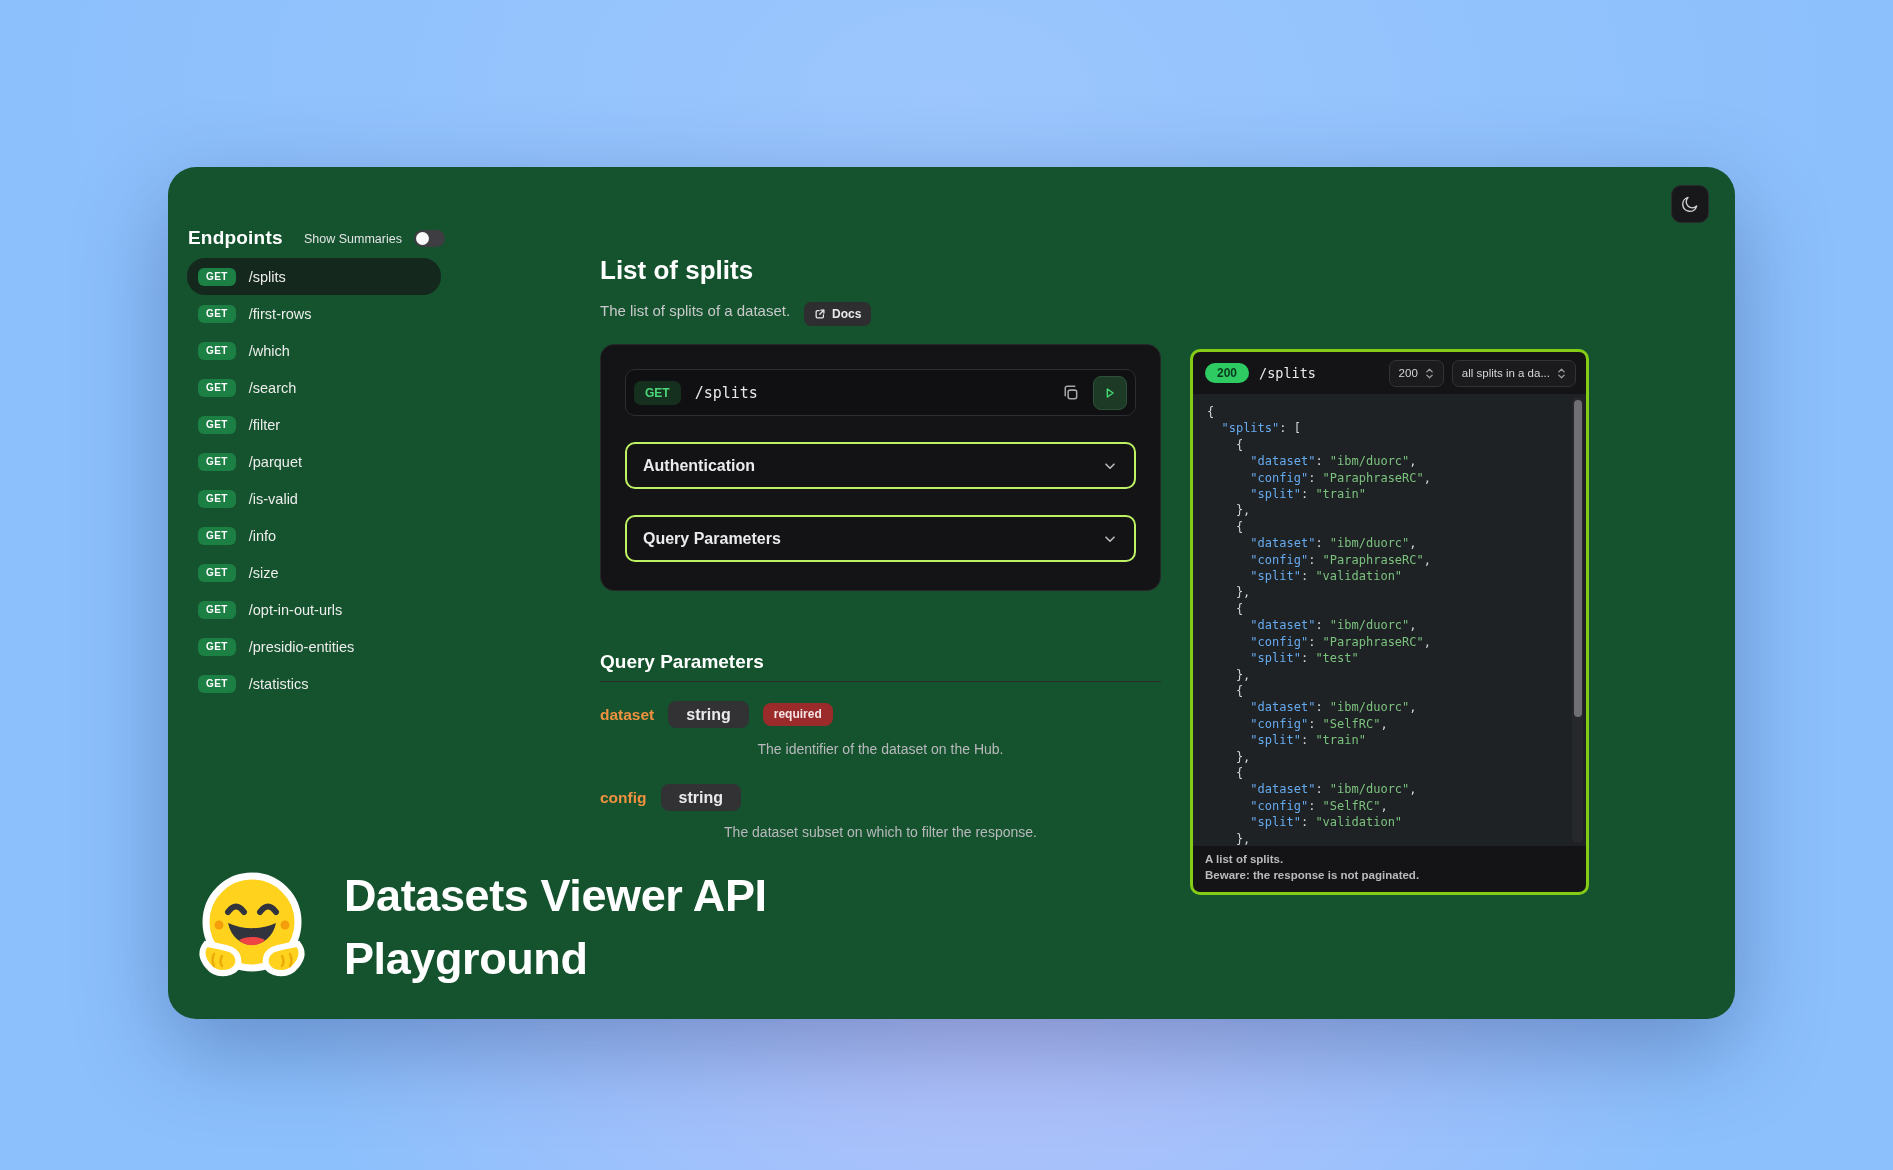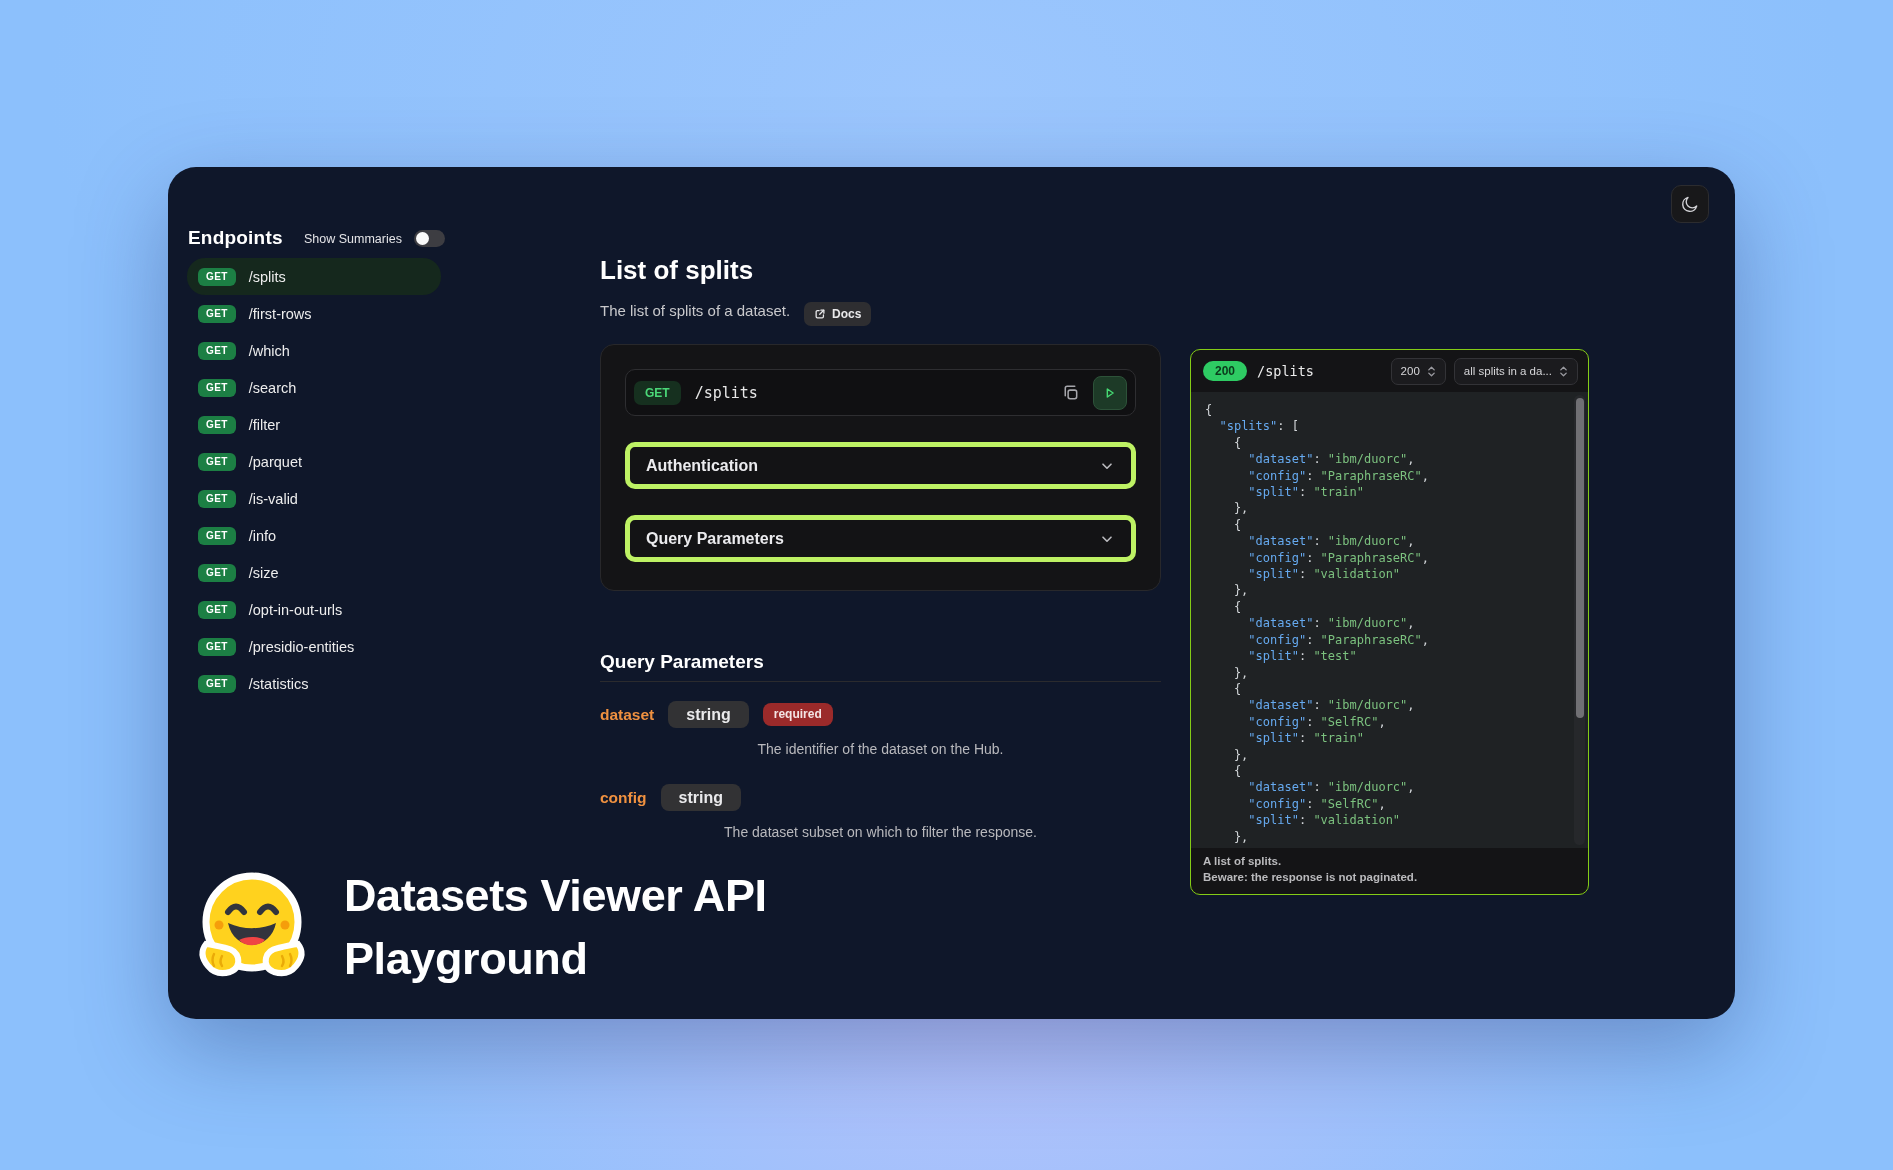--- a/index.html
+++ b/index.html
@@ -6,21 +6,21 @@
   html, body { width: 1893px; height: 1170px; overflow: hidden; }
   body {
     font-family: "Liberation Sans", sans-serif;
     background:
       radial-gradient(1100px 800px at 53% 82%, #bac2fb 0%, rgba(186,194,251,0) 65%),
       radial-gradient(1500px 900px at 50% 8%, #9cc6fd 0%, rgba(156,198,253,0) 60%),
       #8cc0fc;
   }
   .card {
     position: absolute; left: 168px; top: 167px; width: 1567px; height: 852px;
-    background: #0f172a; border-radius: 28px;
+    background: #14532d; border-radius: 28px;
     box-shadow: 0 30px 90px rgba(25,45,110,.35);
   }
 
   
   .theme-btn {
     position: absolute; top: 18px; right: 26px; width: 38px; height: 38px;
     border: 1px solid #2c2c2f; border-radius: 10px; background: #18181a;
     display: flex; align-items: center; justify-content: center; cursor: pointer;
   }
 
@@ -59,40 +59,40 @@
   }
   .req-get { background: #16301f; color: #4bd878; font-size: 12px; font-weight: 700; padding: 6px 11px; border-radius: 7px; line-height: 1; }
   .req-path { font-family: "DejaVu Sans Mono", monospace; font-size: 15px; color: #e8e8e8; margin-left: 14px; }
   .req-actions { margin-left: auto; display: flex; align-items: center; gap: 10px; }
   .copy-btn { width: 26px; height: 26px; display: flex; align-items: center; justify-content: center; cursor: pointer; }
   .run-btn {
     width: 34px; height: 34px; border-radius: 8px; background: #1d3a27; border: 1px solid #2d5239;
     display: flex; align-items: center; justify-content: center; cursor: pointer;
   }
   .accordion {
-    height: 47px; border: 5px solid #bef264; border-radius: 10px; background: #131315;
+    height: 47px; border: 2px solid #bef264; border-radius: 10px; background: #131315;
     display: flex; align-items: center; padding: 0 16px; margin-top: 26px; cursor: pointer;
   }
   .accordion-label { font-size: 16px; font-weight: 700; color: #ebebee; }
   .accordion .chev { margin-left: auto; }
 
   .qp-title { position: absolute; left: 432px; top: 484px; font-size: 19px; font-weight: 700; color: #ffffff; }
   .qp-divider { position: absolute; left: 432px; top: 514px; width: 561px; height: 1px; background: #2b2b2e; }
   .params { position: absolute; left: 432px; top: 534px; width: 561px; }
   .param-block { margin-bottom: 27px; }
   .param-head { display: flex; align-items: center; gap: 14px; }
   .param-name { font-size: 15.5px; font-weight: 700; color: #ef9140; }
   .type-badge { background: #323234; color: #eaeaec; font-size: 16px; font-weight: 600; padding: 4px 18px; border-radius: 8px; line-height: 1.2; }
   .req-badge { background: #9b2a2a; color: #f4e4e4; font-size: 12px; font-weight: 600; padding: 4px 11px; border-radius: 8px; line-height: 1.2; }
   .param-desc { margin-top: 13px; font-size: 14px; color: #b9b9bd; text-align: center; }
 
   
   .resp {
     position: absolute; left: 1022px; top: 182px; width: 399px; height: 546px;
-    border: 1px solid #84cc16; border-radius: 10px; background: #141416;
+    border: 3px solid #84cc16; border-radius: 10px; background: #141416;
     display: flex; flex-direction: column; overflow: hidden;
   }
   .resp-header { height: 42px; flex: none; display: flex; align-items: center; gap: 10px; padding: 0 10px 0 12px; }
   .status-pill { background: #2ecb63; color: #0b3a1c; font-size: 12px; font-weight: 700; padding: 4px 12px; border-radius: 11px; line-height: 1; }
   .resp-path { font-family: "DejaVu Sans Mono", monospace; font-size: 13.5px; color: #ededed; }
   .resp-selects { margin-left: auto; display: flex; gap: 8px; }
   .sel {
     display: flex; align-items: center; gap: 7px; background: #1b1b1e; border: 1px solid #333337;
     border-radius: 7px; padding: 6px 9px; font-size: 11.5px; color: #d6d6d9; cursor: pointer; white-space: nowrap;
   }

